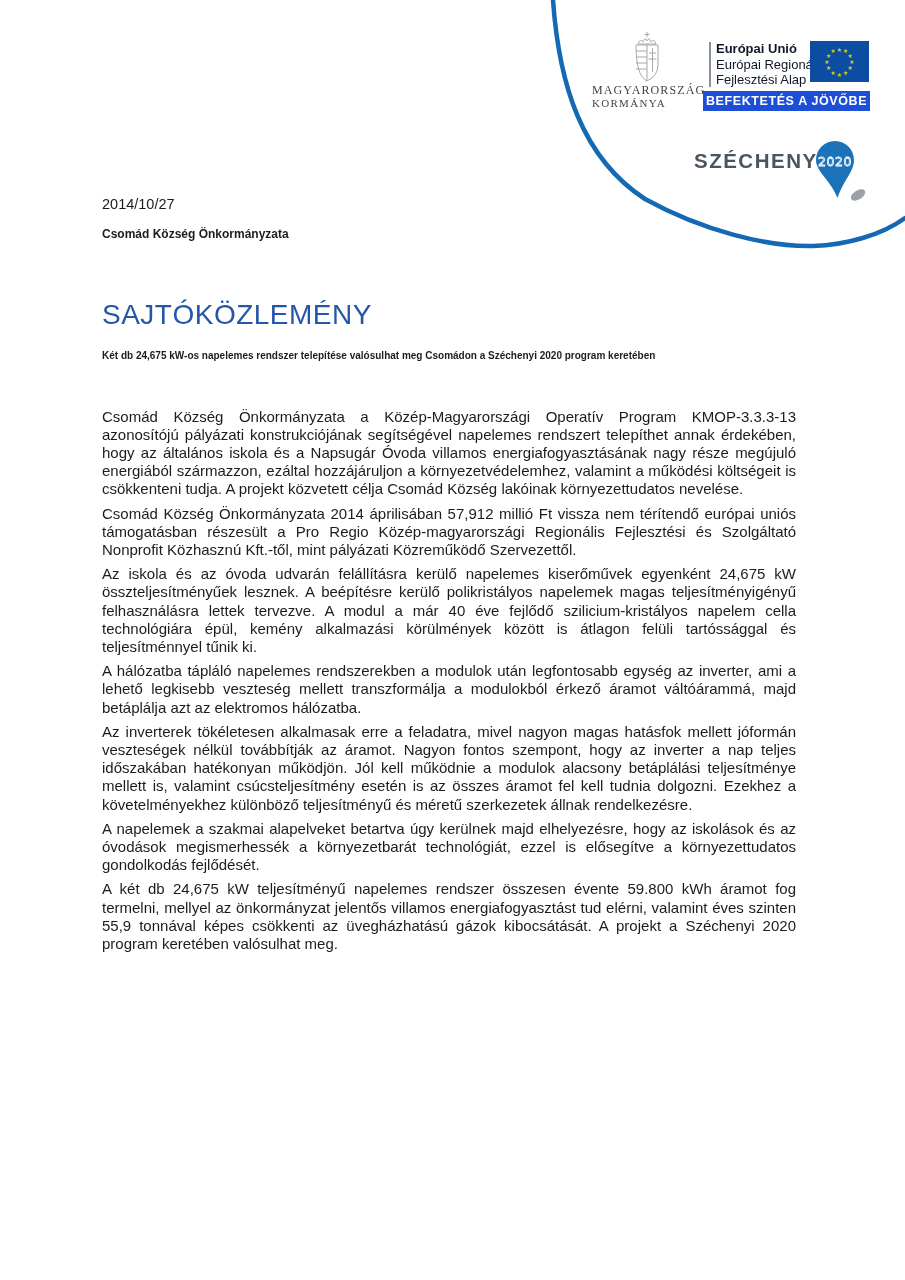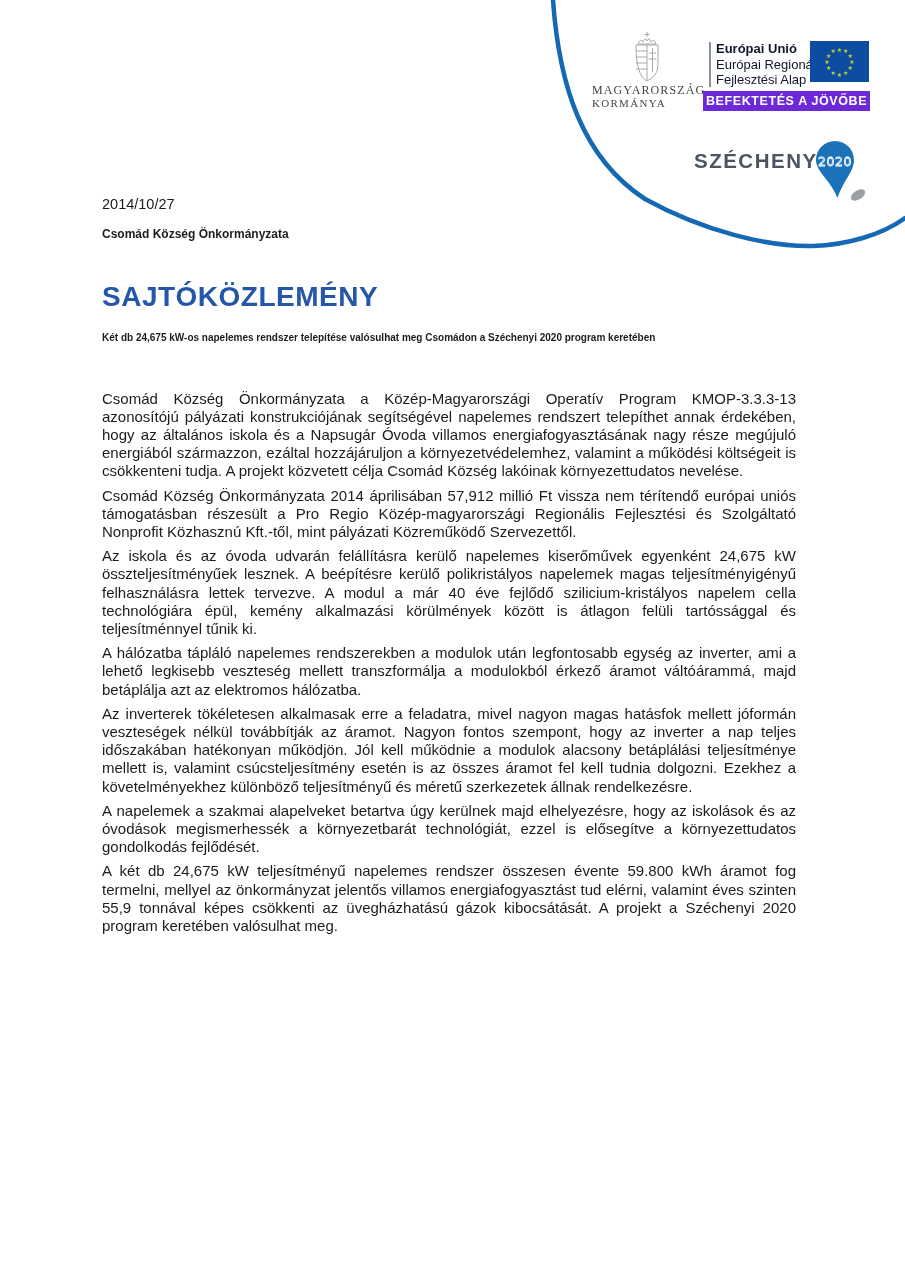--- a/index.html
+++ b/index.html
@@ -32,42 +32,42 @@
   .eu-text { position: absolute; left: 716px; top: 41px; font-size: 13px; line-height: 15.5px; color: #0f172a; }
   .eu-text .b { font-weight: bold; }
 
   .eu-flag {
     position: absolute; left: 810px; top: 41px; width: 59px; height: 41px;
     background: #0C4DA2;
   }
 
   .invest-banner {
     position: absolute; left: 703px; top: 91px; width: 167px; height: 20px;
-    background: #6d28d9; color: #ffffff;
+    background: #1d4ed8; color: #ffffff;
     font-size: 12.5px; font-weight: bold; letter-spacing: 0.6px;
     display: flex; align-items: center; justify-content: center;
     white-space: nowrap;
   }
 
   .szechenyi-word {
     position: absolute; left: 694px; top: 149px;
     font-size: 20.5px; font-weight: bold; letter-spacing: 1.5px;
     color: #4a5560; white-space: nowrap;
   }
   .pin-svg { position: absolute; left: 814px; top: 139px; }
 
   
   .doc {
     position: absolute; left: 102px; top: 196px; width: 694px;
   }
   .doc-date { font-size: 14.5px; line-height: 17px; color: #1c1c1c; }
   .doc-org  { margin-top: 12px; font-size: 12px; font-weight: bold; line-height: 18px; }
   .doc-title {
-    margin-top: 38px;
-    font-size: 28px; font-weight: bold; line-height: 32px;
+    margin-top: 56px;
+    font-size: 28px; font-weight: normal; line-height: 32px;
     letter-spacing: 0.5px; color: #2456A9;
   }
   .doc-headline {
     margin-top: 9px;
     font-size: 15.5px; font-weight: bold; line-height: 18px;
     letter-spacing: -0.2px;
   }
   .doc-lead {
     margin-top: 15px;
     font-size: 10px; font-weight: bold; line-height: 19.5px;

